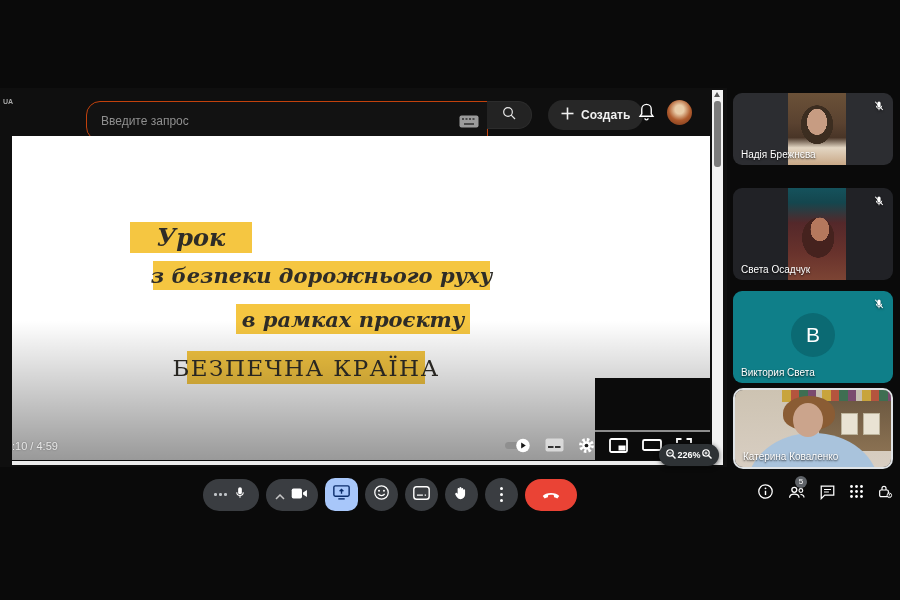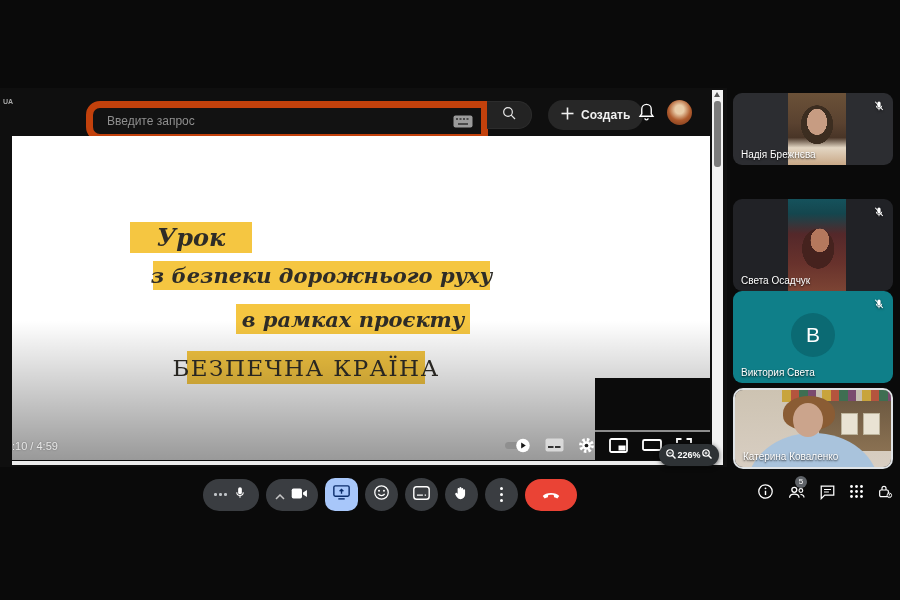--- a/index.html
+++ b/index.html
@@ -3,21 +3,21 @@
 <meta charset="utf-8">
 <style>
   html,body{margin:0;padding:0;background:#000;}
   .stage{position:relative;width:900px;height:600px;background:#0a0a0a;overflow:hidden;
          font-family:"Liberation Sans",sans-serif;}
 
   
   .share{position:absolute;left:0;top:88px;width:727px;height:379px;background:#0f0f0f;}
   .ua{position:absolute;left:3px;top:10px;font-size:7px;font-weight:bold;color:#a8a8a8;}
   .search{position:absolute;left:86px;top:13px;width:402px;height:40px;box-sizing:border-box;
-          background:#121212;border:7px solid #c2410c;border-radius:14px 0 0 14px;
+          background:#121212;border:1px solid #c2410c;border-radius:14px 0 0 14px;
           display:flex;align-items:center;}
   .search .ph{margin-left:14px;font-size:12px;color:#8f8f8f;flex:1;}
   .kb{margin-right:8px;display:flex;}
   .search-btn{position:absolute;left:487px;top:13px;width:45px;height:28px;box-sizing:border-box;
           background:#232323;border:1px solid #2c2c2c;border-left:none;border-radius:0 14px 14px 0;
           display:flex;align-items:center;justify-content:center;}
   .create{position:absolute;left:548px;top:12px;height:30px;padding:0 13px;background:#272727;
           border-radius:15px;display:flex;align-items:center;gap:7px;color:#f1f1f1;
           font-size:12px;font-weight:bold;}
   .bell{position:absolute;left:637px;top:13px;display:flex;}
@@ -51,21 +51,21 @@
   
   .zoom-pill{position:absolute;left:659px;top:444px;width:60px;height:22px;background:#2e3235;
              border-radius:11px;display:flex;align-items:center;justify-content:space-between;
              padding:0 6px;box-sizing:border-box;color:#fff;font-size:9px;font-weight:bold;
              box-shadow:0 1px 5px rgba(0,0,0,.65);}
 
   
   .tiles{position:absolute;left:733px;top:93px;width:160px;}
   .tile{position:absolute;left:0;width:160px;border-radius:9px;overflow:hidden;background:#2c2d31;}
   .tile1{top:0;height:72px;}
-  .tile2{top:106px;height:92px;background:#212226;}
+  .tile2{top:95px;height:92px;background:#212226;}
   .tile3{top:198px;height:92px;background:#0f7f89;}
   .tile4{top:295px;height:81px;box-sizing:border-box;border:2px solid #dfe3e6;border-radius:10px;padding-left:24px;}
   .strip{position:absolute;left:55px;top:0;width:58px;height:100%;}
   .strip1{background:
       radial-gradient(ellipse 16px 21px at 50% 40%,#c79c82 62%,rgba(0,0,0,0) 63%),
       radial-gradient(ellipse 25px 30px at 50% 44%,#3c2d20 64%,rgba(0,0,0,0) 65%),
       linear-gradient(180deg,#6b5138 0%,#5a4230 42%,#493527 62%,#e3d6c3 76%,#c9a887 100%);}
   .strip2{background:
       radial-gradient(ellipse 15px 19px at 55% 45%,#b5785d 62%,rgba(0,0,0,0) 63%),
       radial-gradient(ellipse 25px 31px at 52% 54%,#45221e 64%,rgba(0,0,0,0) 65%),

